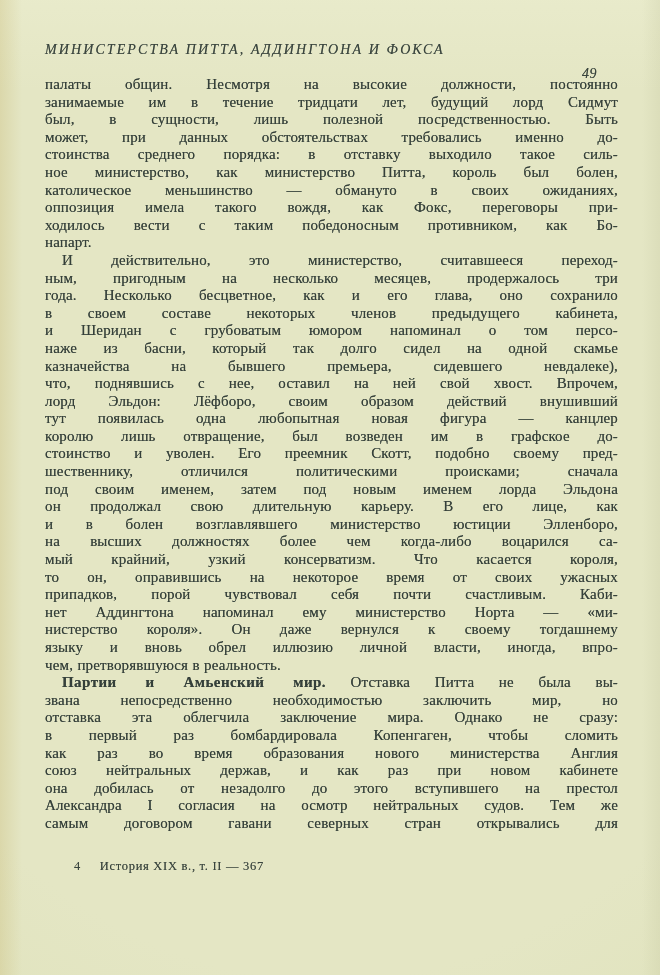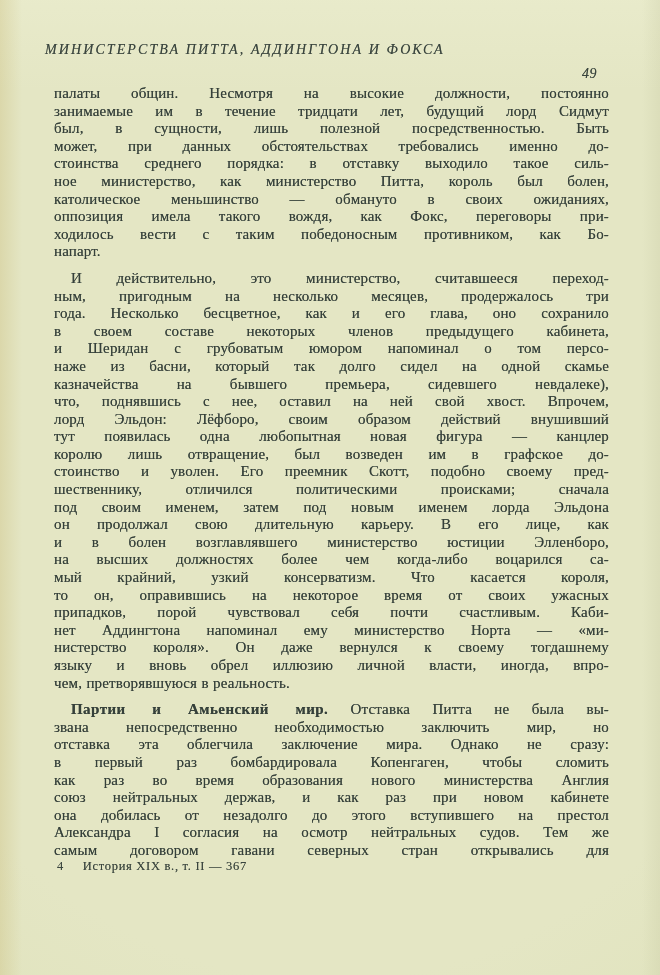--- a/index.html
+++ b/index.html
@@ -41,38 +41,38 @@
   .text-block {
     position: absolute;
     top: 76px; left: 45px;
     width: 573px;
     font-size: 15px;
     line-height: 17.6px;
     text-shadow: 0 0 0.55px rgba(53,64,58,0.72);
     word-spacing: 0.5px;
     letter-spacing: 0.15px;
   }
-  .para { margin: 9px; }
+  .para { margin: 0; }
   .line {
     text-align: justify;
     text-align-last: justify;
     height: 17.6px;
     overflow: visible;
     white-space: normal;
   }
   .line.last-flush { text-align-last: left; }
   .para.indent .line:first-child { text-indent: 17px; }
   .lead {
     font-weight: bold;
     word-spacing: 4.5px;
     letter-spacing: 0.45px;
   }
   .page-footer {
     position: absolute;
-    top: 859px; left: 57px;
+    top: 859px; left: 74px;
     font-size: 12.5px;
     letter-spacing: 0.7px;
     color: #3a453e;
     text-shadow: 0 0 0.5px rgba(58,69,62,0.6);
     white-space: nowrap;
   }
   .sig-num { margin-right: 15px; }
 </style>
 </head>
 <body>

